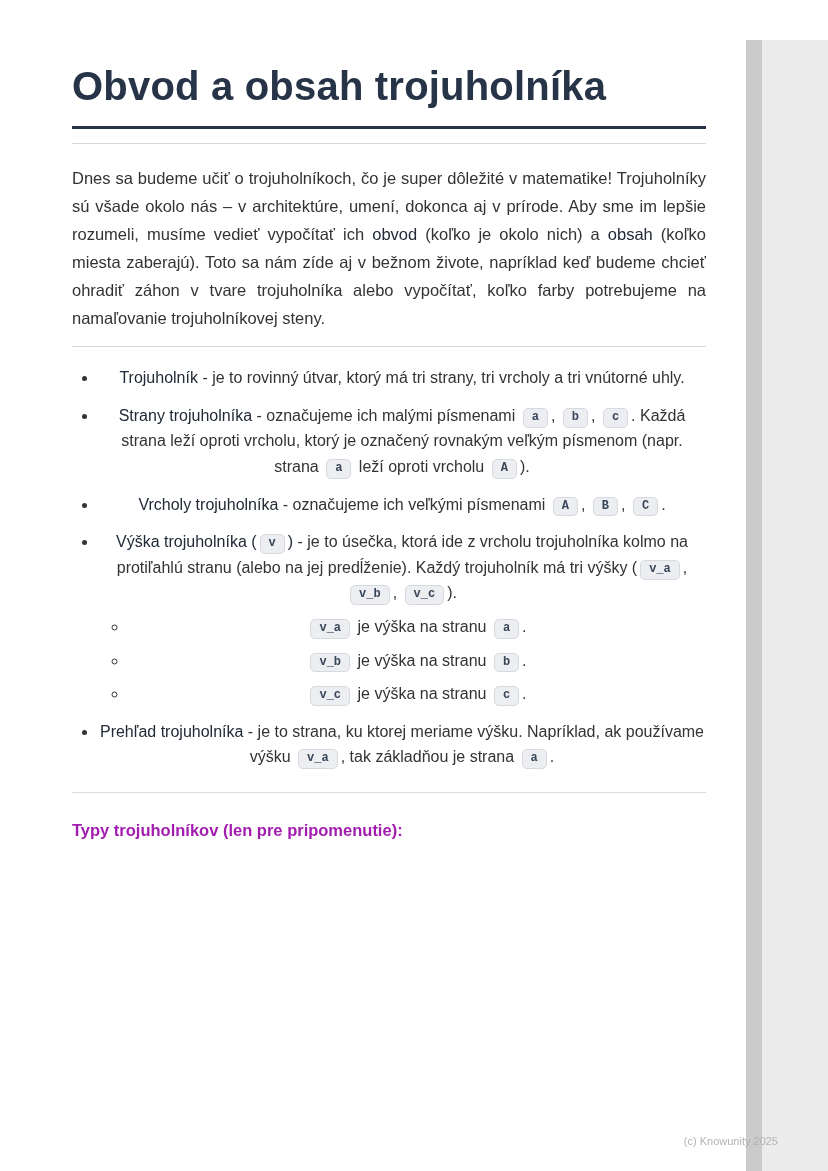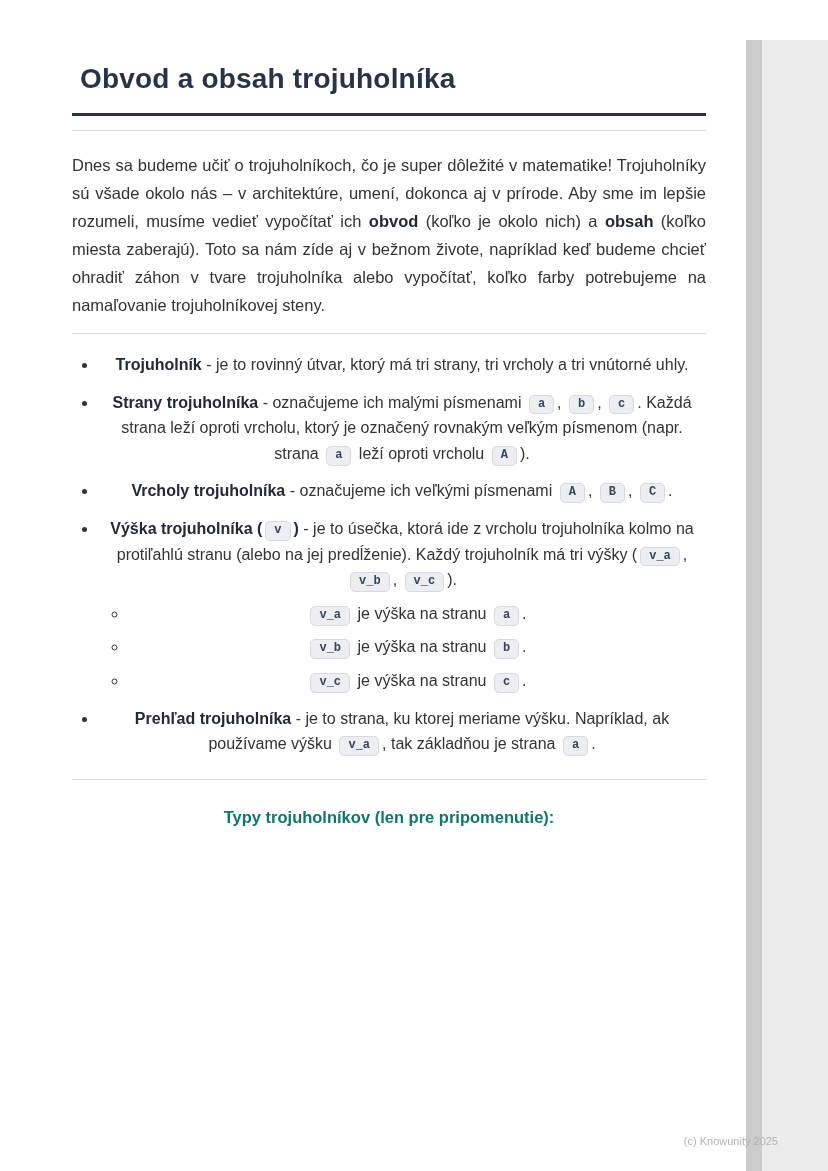--- a/index.html
+++ b/index.html
@@ -5,47 +5,47 @@
   html,body{margin:0;padding:0;}
   body{
     width:828px;height:1171px;position:relative;overflow:hidden;
     background:#ffffff;color:#333333;
     font-family:"Liberation Sans","DejaVu Sans",sans-serif;
   }
   .page-edge{position:absolute;top:40px;right:0;bottom:0;width:82px;background:#ececec;z-index:1;}
   .edge-strip{position:absolute;left:0;top:0;width:16px;height:100%;background:#cbcbcb;}
   .content{position:absolute;left:72px;top:0;width:634px;z-index:2;}
   h1{
-    margin:64px 8px 0;font-size:28px;line-height:1.1;font-weight:800;
+    margin:64px 0 0;font-size:40px;line-height:1.1;font-weight:800;
     color:#273447;letter-spacing:.2px;
   }
   .title-rule{height:3px;background:#273447;margin-top:18px;}
   h2{
     margin:40px 0 0;font-size:29px;line-height:1.1;font-weight:800;color:#273447;
   }
   h2.second{margin-top:34px;}
   .h-rule{height:1px;background:#d9d9d9;margin-top:14px;}
   .para{
     margin:20px 0 0;font-size:16.5px;line-height:1.7;text-align:justify;color:#333333;
   }
   .para.intro2{margin-top:18px;}
   ul.main{margin:18px 0 0;padding-left:26px;list-style:disc;text-align:center;}
   ul.main > li{margin-bottom:12px;font-size:16px;line-height:1.6;color:#333333;}
   ul.sub{list-style:circle;margin:8px 0 0;padding-left:30px;}
   ul.sub li{margin-bottom:8px;font-size:16px;line-height:1.6;}
-  .b{font-weight:700;color:#212a36;}
+  .b{font-weight:400;color:#212a36;}
   .code{
     display:inline-block;
     font-family:"Liberation Mono","DejaVu Sans Mono",monospace;
     font-size:12px;font-weight:700;line-height:1.15;
     color:#39465a;background:#eceef1;border:1px solid #d6d9de;border-radius:5px;
     padding:2px 8px;margin:0 3px;vertical-align:1px;
   }
   .divider{height:1px;background:#dddddd;margin-top:22px;}
-  .types-heading{margin:28px 0 0;font-size:16.5px;font-weight:700;color:#0f766e;text-align:center;}
+  .types-heading{margin:28px 0 0;font-size:16.5px;font-weight:700;color:#a21caf;}
   .footer{
     position:absolute;right:50px;bottom:24px;z-index:3;
     font-size:11px;color:#b3b3b3;
   }
 </style>
 </head>
 <body>
 
 <div class="content">
 

